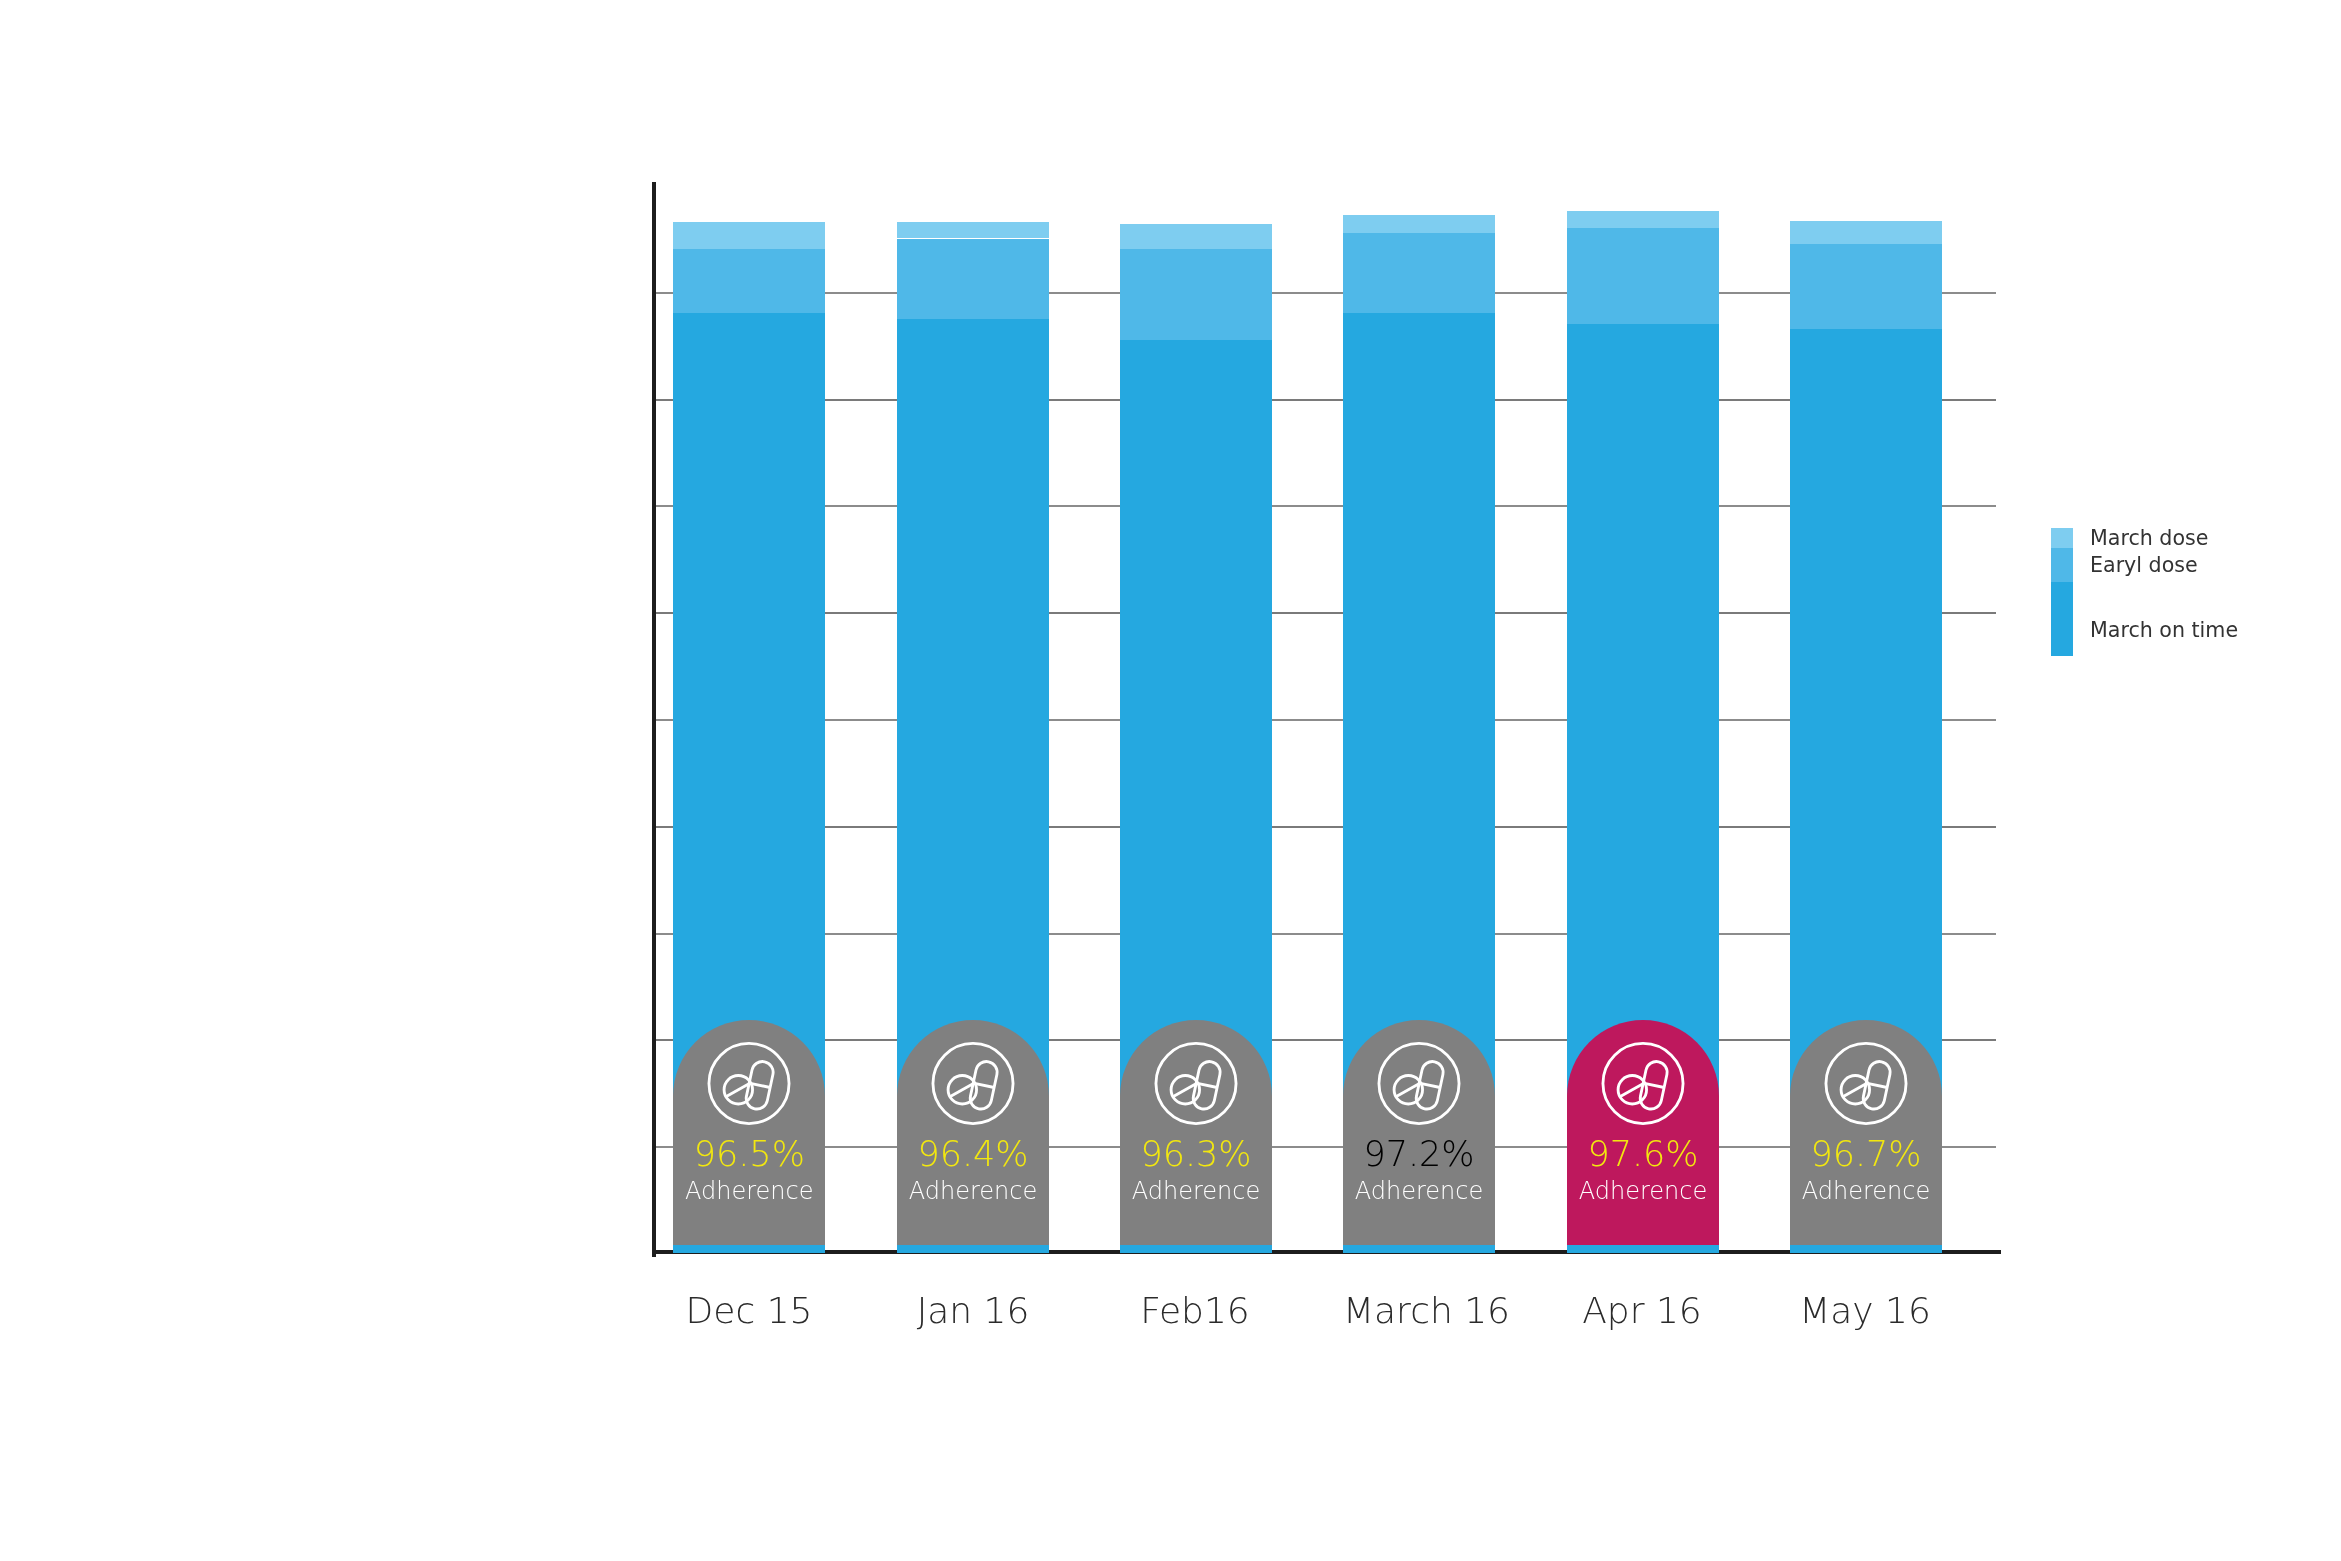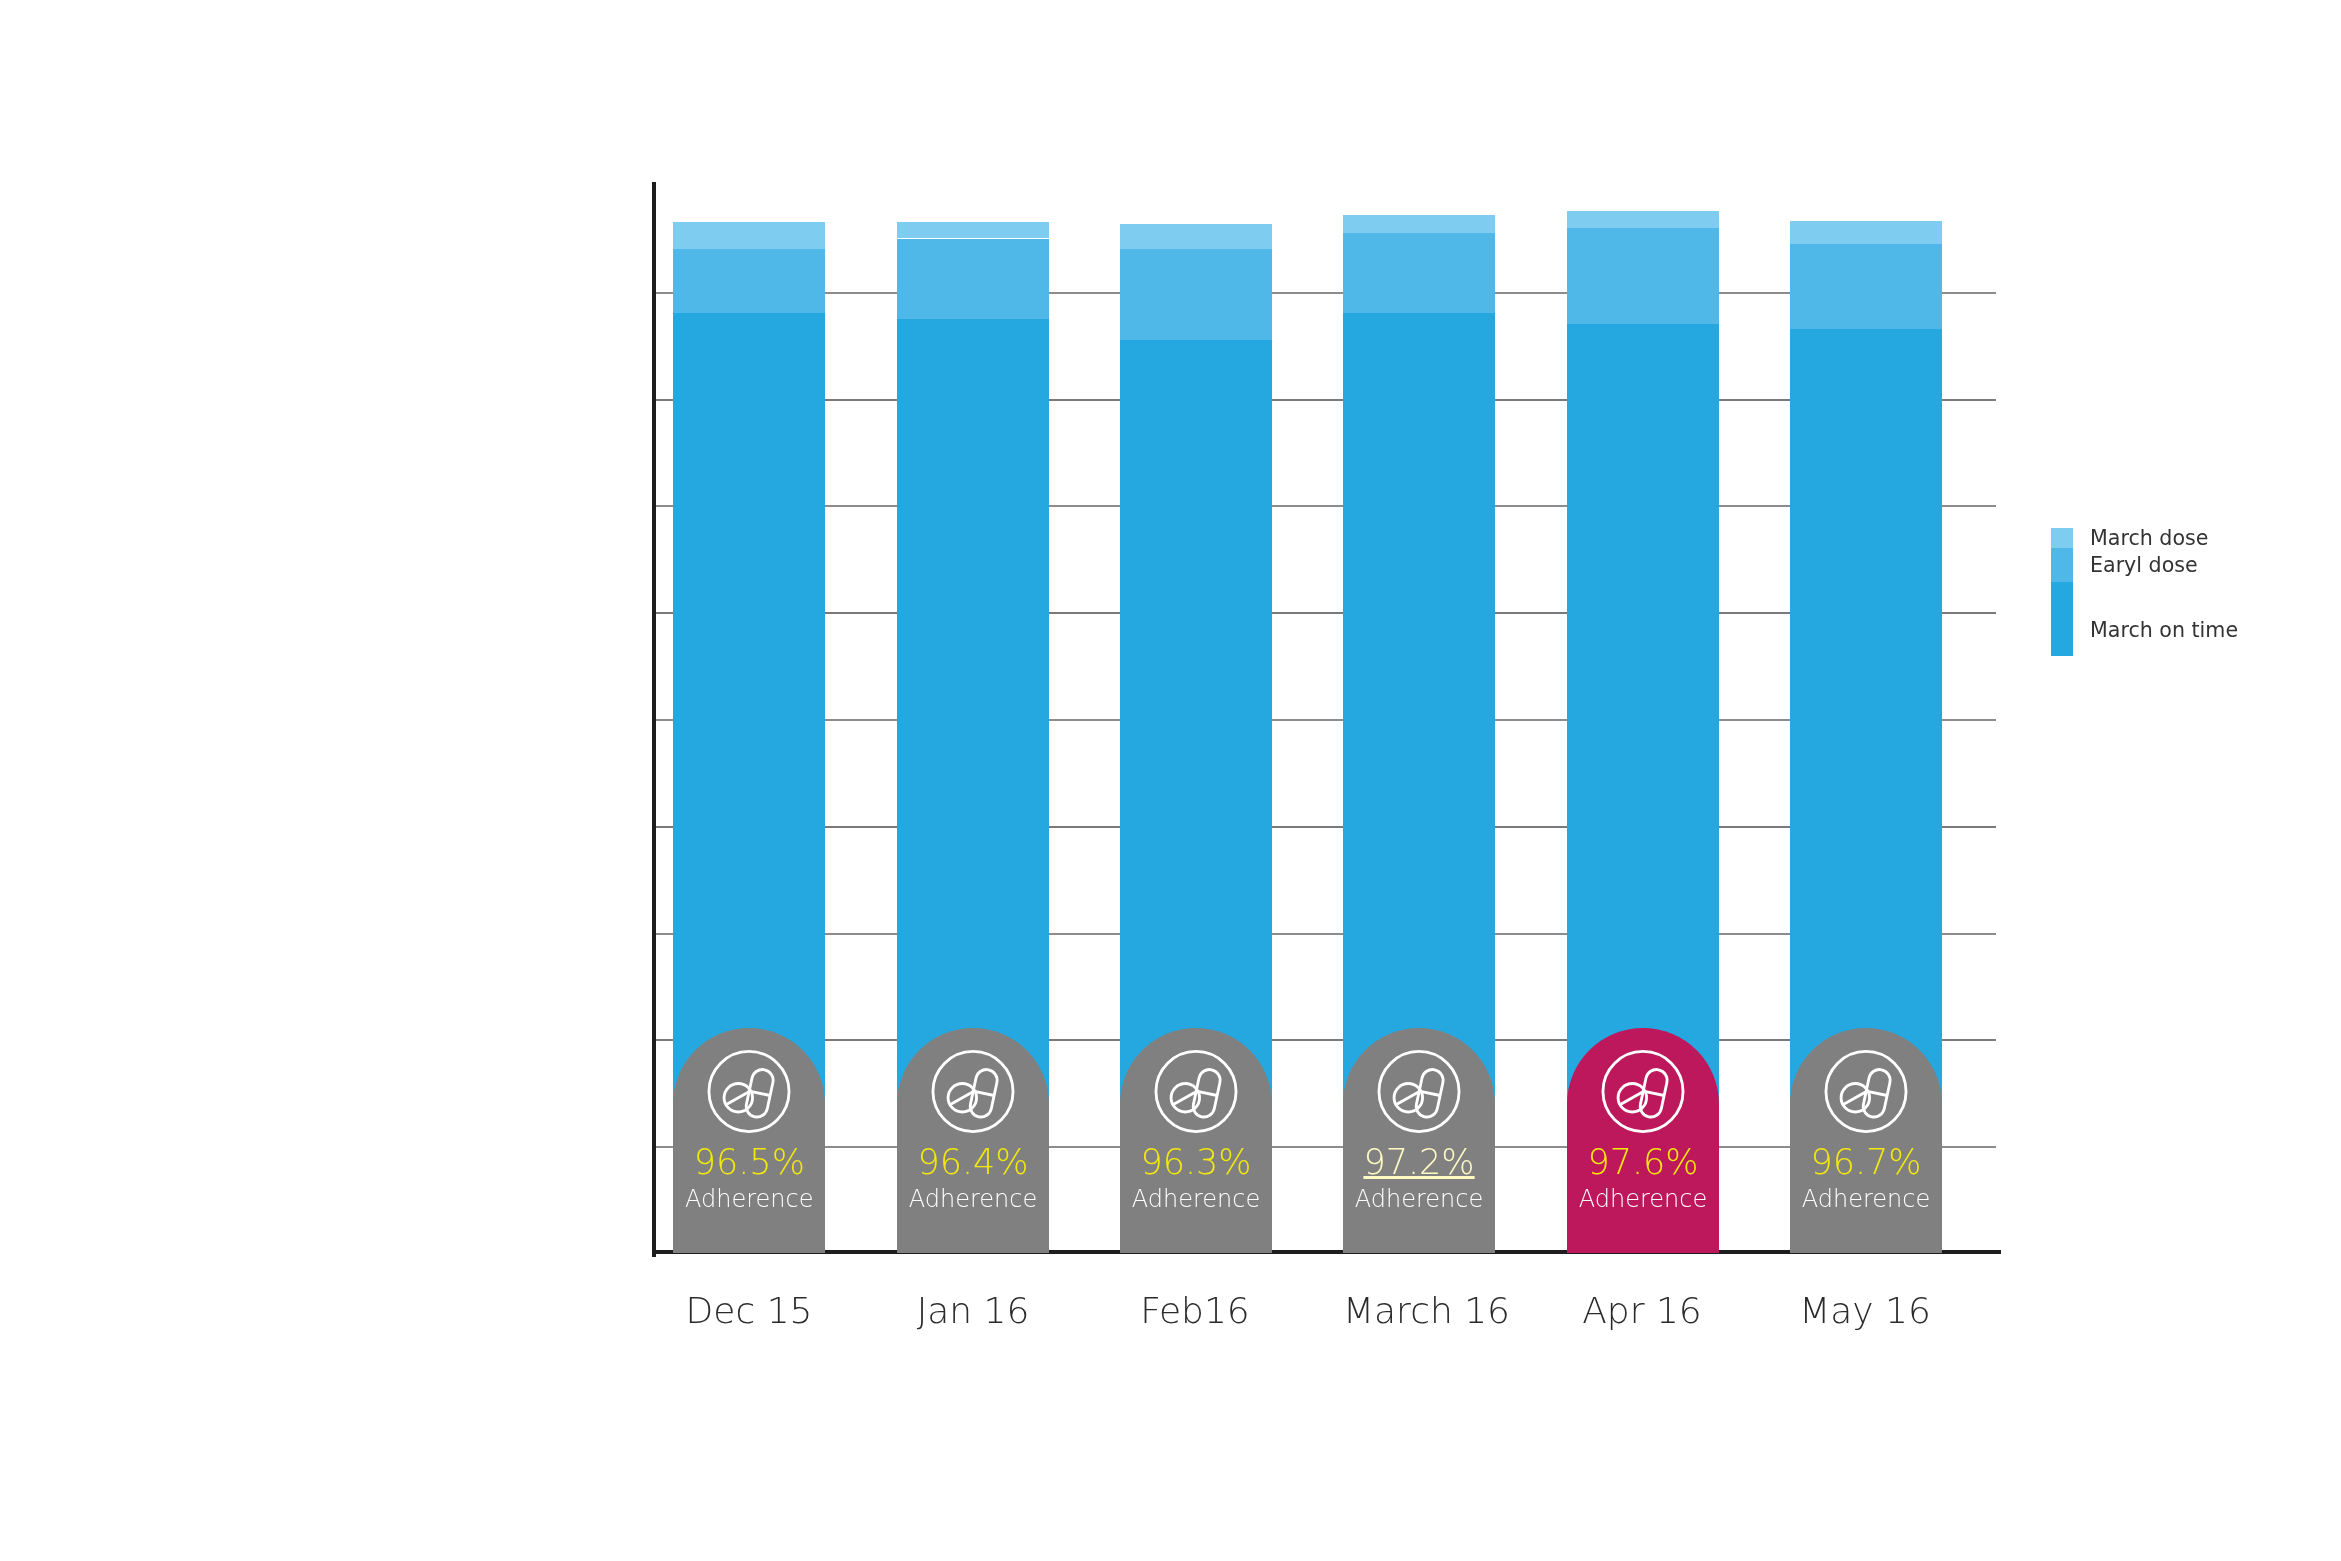--- a/index.html
+++ b/index.html
@@ -21,21 +21,21 @@
   .ytick-wrap{position:absolute;left:0;top:0;width:628px;}
 
   
   .bar-group{position:absolute;bottom:0;width:152px;height:100%;}
   .seg{position:absolute;left:0;width:100%;}
   .seg-ontime{background:#25a8e0;}
   .seg-early{background:#4fb8e8;}
   .seg-late{background:#7ecdf0;}
 
   
-  .badge{position:absolute;left:0;bottom:0;width:152px;height:225px;
+  .badge{position:absolute;left:0;bottom:8px;width:152px;height:225px;
          background:#808080;border-top-left-radius:76px;border-top-right-radius:76px;
          overflow:hidden;}
   .badge-icon{position:absolute;left:50%;top:19px;transform:translateX(-50%);
               width:89px;height:89px;}
   .badge-pct{position:absolute;left:0;top:117px;width:100%;text-align:center;
              font-size:35px;line-height:35px;color:#f2e70f;font-weight:300;
              font-family:"DejaVu Sans",sans-serif;letter-spacing:0px;}
   .badge-sub{position:absolute;left:0;top:159px;width:100%;text-align:center;
              font-size:24px;line-height:24px;color:#ffffff;font-weight:300;
              font-family:"DejaVu Sans",sans-serif;}
@@ -134,21 +134,21 @@
         <div class="badge" style="background: rgb(128, 128, 128);">
           <div class="badge-icon"><svg viewBox="0 0 100 100" width="89" height="89" aria-hidden="true">
               <circle cx="50" cy="50" r="45" fill="none" stroke="#ffffff" stroke-width="3.2"></circle>
               <circle cx="38" cy="57" r="16" fill="none" stroke="#ffffff" stroke-width="3.2"></circle>
               <line x1="24.5" x2="51.5" y1="64.5" y2="49.5" stroke="#ffffff" stroke-width="3.2"></line>
               <g transform="rotate(12 62 52)">
                 <rect x="50" y="25" width="24" height="54" rx="12" ry="12" fill="none" stroke="#ffffff" stroke-width="3.2"></rect>
                 <line x1="50" x2="74" y1="52" y2="52" stroke="#ffffff" stroke-width="3.2"></line>
               </g>
             </svg></div>
-          <div class="badge-pct" style="color: #fef9c3; text-decoration: underline;">97.2%</div>
+          <div class="badge-pct" style="color: #000000;">97.2%</div>
           <div class="badge-sub" style="color: rgb(255, 255, 255);">Adherence</div>
         </div>
       </div>
       <div class="bar-group" style="left: 911px;">
         <div class="seg seg-ontime" style="bottom: 0px; height: 929px; background: rgb(37, 168, 224);"></div>
         <div class="seg seg-early" style="bottom: 929px; height: 96px; background: rgb(79, 184, 232);"></div>
         <div class="seg seg-late" style="bottom: 1025px; height: 17px; background: rgb(126, 205, 240);"></div>
         <div class="badge" style="background: #be185d;">
           <div class="badge-icon"><svg viewBox="0 0 100 100" width="89" height="89" aria-hidden="true">
               <circle cx="50" cy="50" r="45" fill="none" stroke="#ffffff" stroke-width="3.2"></circle>

